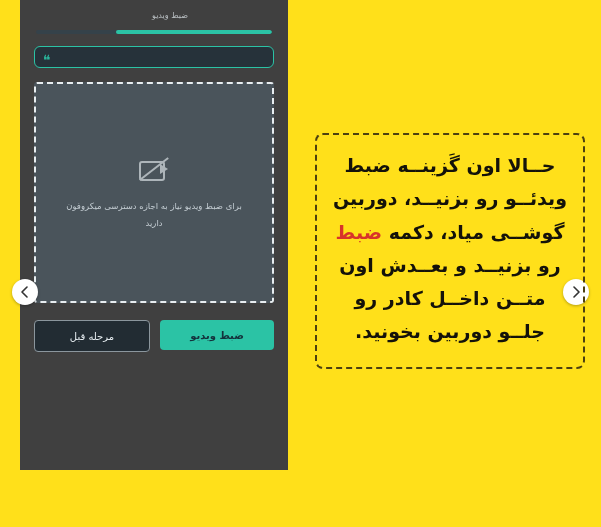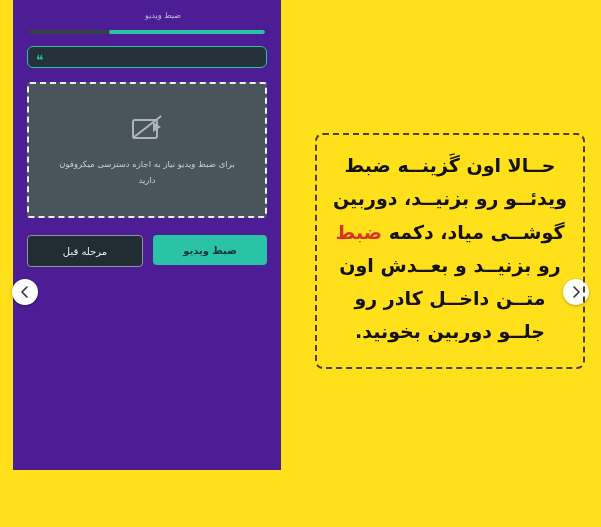--- a/index.html
+++ b/index.html
@@ -11,25 +11,25 @@
     height: 527px;
     background: #ffe01a;
     font-family: "DejaVu Sans", sans-serif;
     overflow: hidden;
     position: relative;
   }
 
   
   .phone {
     position: absolute;
-    left: 13px;
+    left: 20px;
     top: 0;
     width: 268px;
     height: 470px;
-    background: #4c1d95;
+    background: #404040;
     box-sizing: border-box;
     padding: 0 14px;
   }
   .phone-topbar {
     height: 26px;
     display: flex;
     align-items: center;
     justify-content: flex-start;
     padding-top: 2px;
   }
@@ -78,21 +78,21 @@
     position: absolute;
     left: 8px;
     top: 6px;
     color: #2bc3a5;
     font-size: 14px;
     line-height: 1;
     opacity: .9;
   }
   .video-area {
     margin-top: 14px;
-    height: 136px;
+    height: 221px;
     background: #4a545b;
     border: 2px dashed #e8eef1;
     border-radius: 3px;
     display: flex;
     flex-direction: column;
     align-items: center;
     justify-content: center;
     gap: 14px;
     padding: 0 26px;
     box-sizing: border-box;

